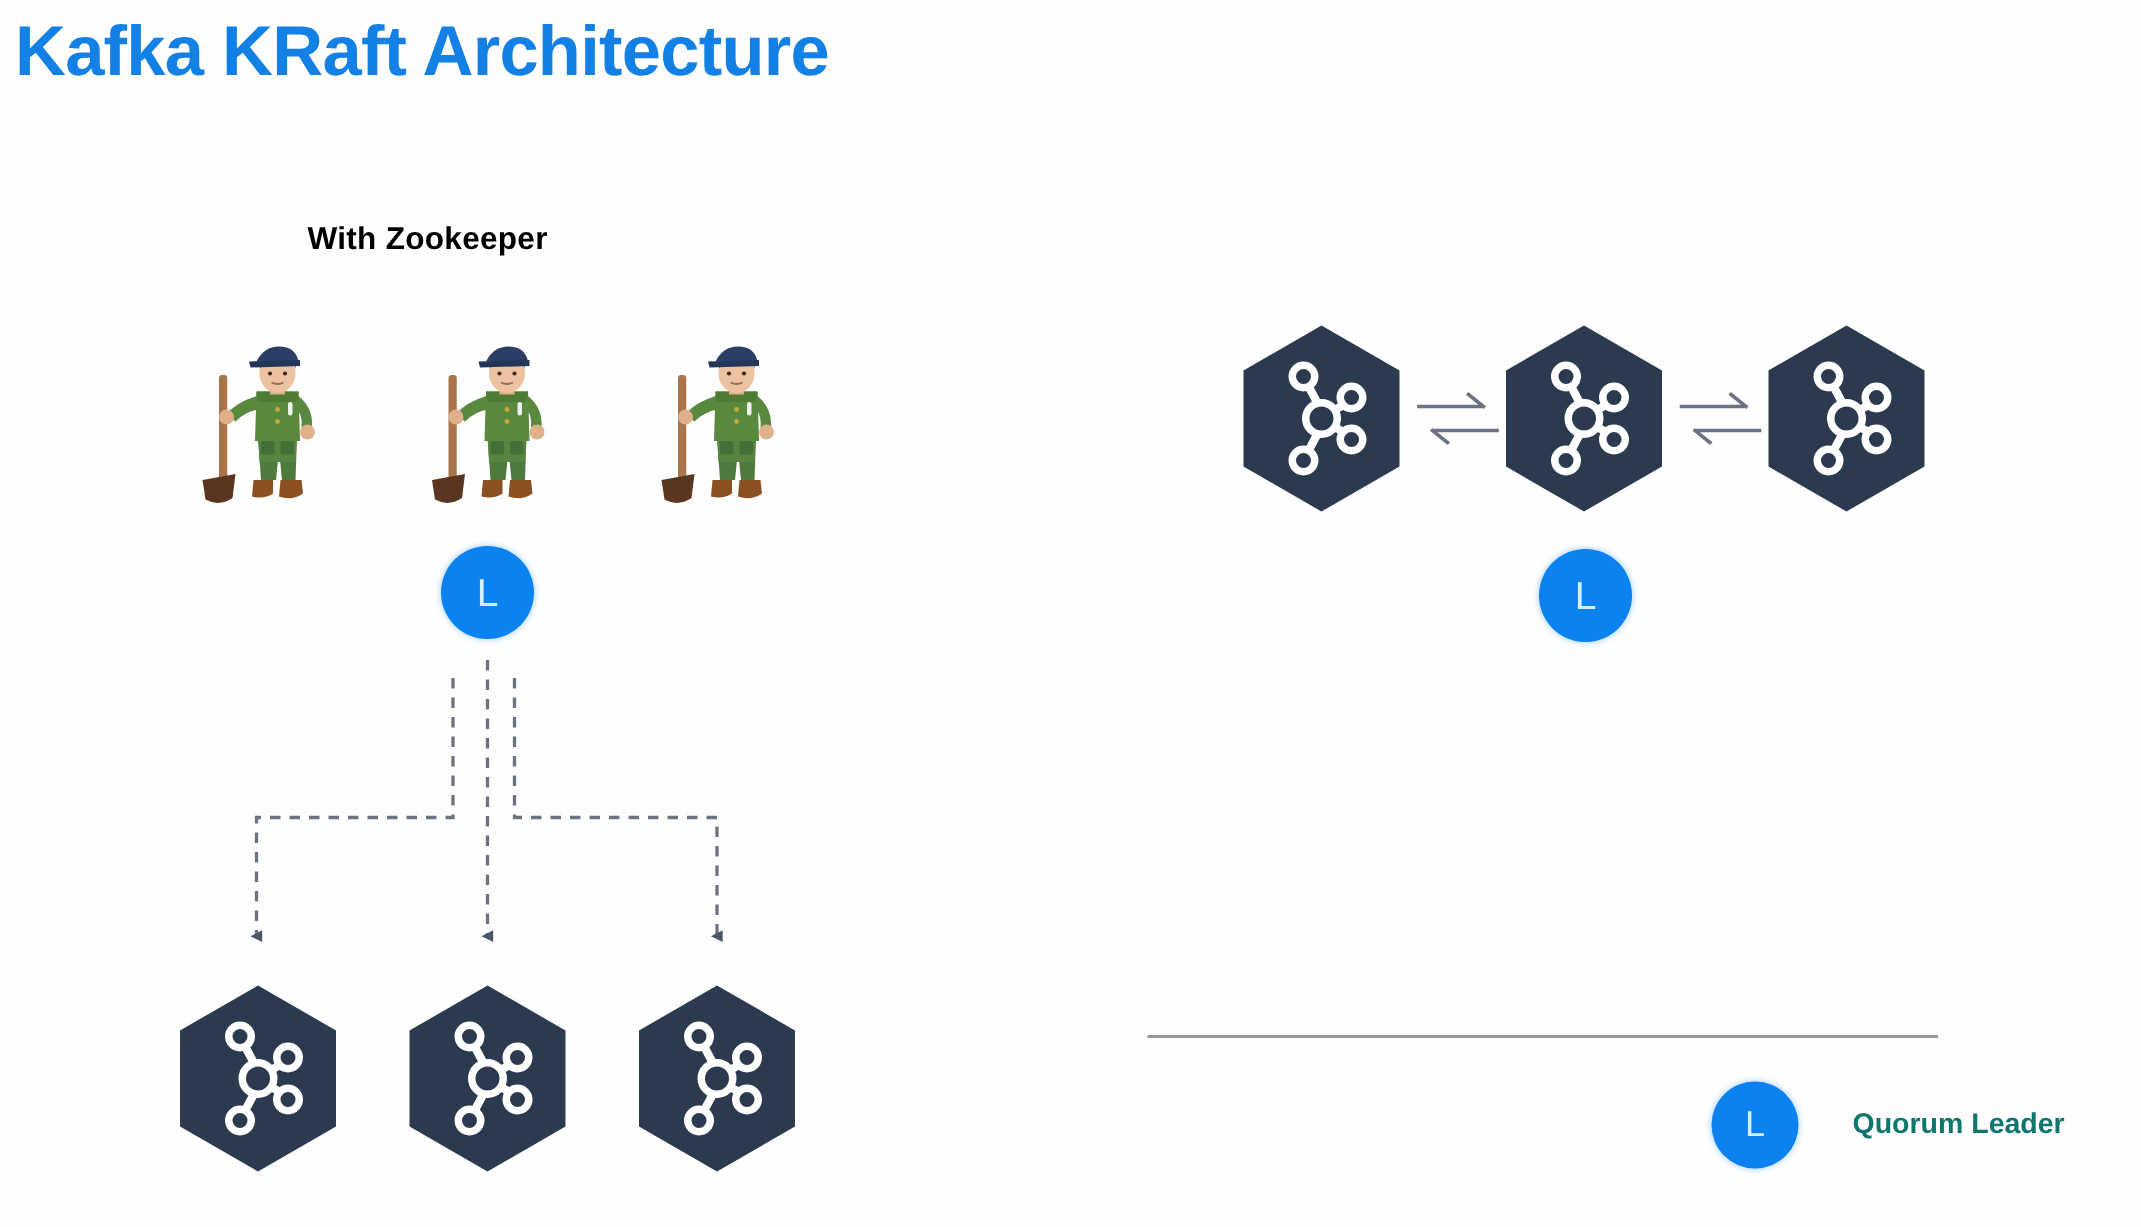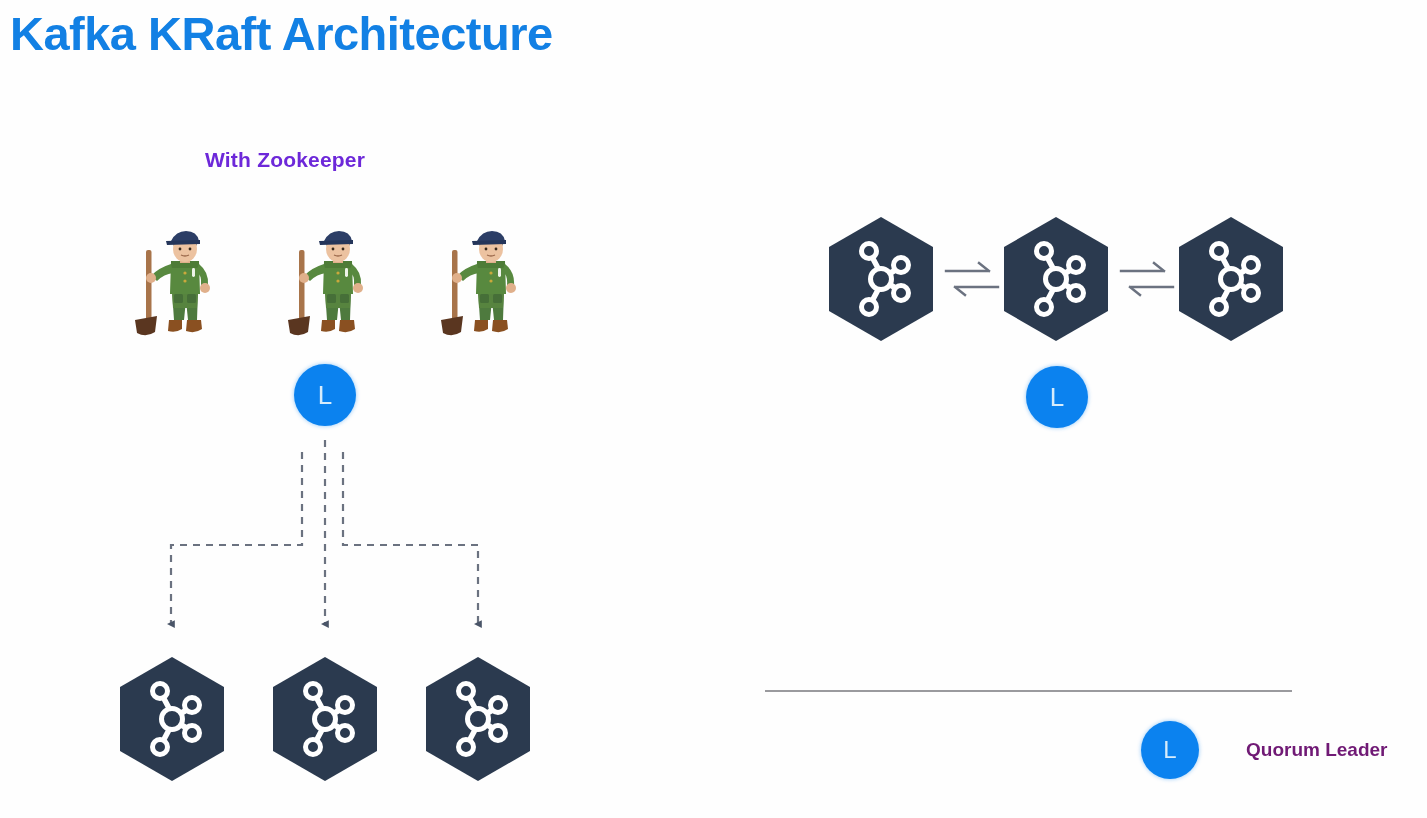--- a/index.html
+++ b/index.html
@@ -30,21 +30,21 @@
     color: #1280e4;
     letter-spacing: -0.5px;
     white-space: nowrap;
   }
 
   
   .panel-heading {
     position: absolute;
     font-size: 21px;
     font-weight: bold;
-    color: #6d28d9;
+    color: #000000;
     letter-spacing: 0.2px;
     white-space: nowrap;
     text-align: center;
   }
   #heading-zookeeper { left: 205px; top: 148px; }
   #heading-quorum    { left: 901px; top: 147px; }
 
   
   .zk-figure {
     position: absolute;
@@ -111,24 +111,24 @@
     background: #9a9a9e;
   }
   #legend-row {
     position: absolute;
     left: 1141px;
     top: 721px;
     display: flex;
     align-items: center;
   }
   #legend-label {
-    margin-left: 47px;
+    margin-left: 36px;
     font-size: 19px;
     font-weight: bold;
-    color: #701a75;
+    color: #0f766e;
     white-space: nowrap;
   }
 </style>
 </head>
 <body>
 
 <div id="slide">
 
   <div class="slide-title">Kafka KRaft Architecture</div>
 

